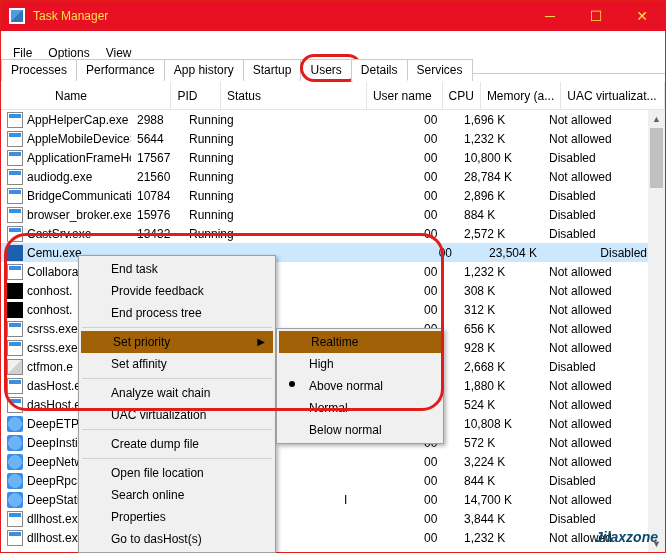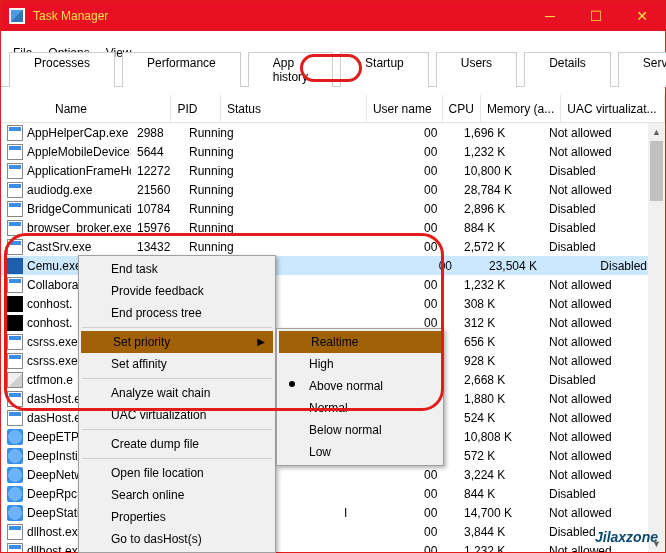--- a/index.html
+++ b/index.html
@@ -7,21 +7,21 @@
 .window { width: 666px; height: 553px; border: 1px solid #e21b1b; display: flex; flex-direction: column; }
 .titlebar { background: #e81123; height: 30px; display: flex; align-items: center; color: #fde047; }
 .titlebar-icon { width: 16px; height: 16px; margin: 0 8px; background: #fff; display: inline-block; position: relative; }
 .titlebar-icon::after { content: ""; position: absolute; top: 2px; left: 2px; right: 2px; bottom: 2px; background: linear-gradient(135deg, #4a9de0 0 50%, #3178b8 50% 100%); }
 .titlebar-text { font-size: 12px; flex: 1; }
 .window-controls { display: flex; }
 .window-controls div { width: 46px; height: 30px; display: flex; align-items: center; justify-content: center; font-size: 14px; }
 .menubar { height: 20px; display: flex; align-items: center; padding: 0 4px; font-size: 12px; }
 .menubar span { padding: 0 8px; margin-top: 24px; }
 .tabs { display: flex; border-bottom: 1px solid #ccc; font-size: 12px; }
-.tab { padding: 3px 24px; border: 1px solid #ccc; border-bottom: none; margin-right: -1px; background: #fff; position: relative; top: 1px; margin-left: 8px; }
+.tab { padding: 3px 9px; border: 1px solid #ccc; border-bottom: none; margin-right: -1px; background: #fff; position: relative; top: 8px; }
 .tab.active { background: #fff; border-bottom: 1px solid #fff; z-index: 1; }
 .details-ring { position: absolute; border: 3px solid #e21b1b; border-radius: 14px; pointer-events: none; }
 .content { flex: 1; overflow: hidden; position: relative; }
 .header-row { display: flex; border-bottom: 1px solid #e5e5e5; height: 28px; align-items: flex-start; font-size: 12px; background: #fff; padding-left: 48px; }
 .header-row > div { padding: 0 6px; border-right: 1px solid #e5e5e5; height: 100%; display: flex; align-items: center; overflow: hidden; white-space: nowrap; }
 .col-name { width: 130px; }
 .col-pid { width: 52px; justify-content: flex-start; }
 .col-status { width: 155px; }
 .col-user { width: 80px; }
 .col-cpu { width: 40px; justify-content: flex-end; }
@@ -117,21 +117,21 @@
           <div class="col-user"></div>
           <div class="col-cpu">00</div>
           <div class="col-mem">1,232 K</div>
           <div class="col-uac">Not allowed</div>
         </div>
         <div class="row">
           <div class="col-name">
             <span class="proc-icon app"></span>
             <span>ApplicationFrameHo...</span>
           </div>
-          <div class="col-pid">12272</div>
+          <div class="col-pid">17567</div>
           <div class="col-status">Running</div>
           <div class="col-user"></div>
           <div class="col-cpu">00</div>
           <div class="col-mem">10,800 K</div>
           <div class="col-uac">Disabled</div>
         </div>
         <div class="row">
           <div class="col-name">
             <span class="proc-icon app"></span>
             <span>audiodg.exe</span>
@@ -407,18 +407,17 @@
 
 <div class="submenu">
   <div class="menu-item highlight">Realtime</div>
   <div class="menu-item">High</div>
   <div class="menu-item">
     <span class="bullet"></span>
     <span>Above normal</span>
   </div>
   <div class="menu-item">Normal</div>
   <div class="menu-item">Below normal</div>
-  <div class="menu-item">Low</div>
 </div>
 
 <div class="big-ring" style="left:4px; top:233px; width:440px; height:178px;"></div>
 
 <div class="watermark">Jilaxzone</div>
 
 </body></html>

